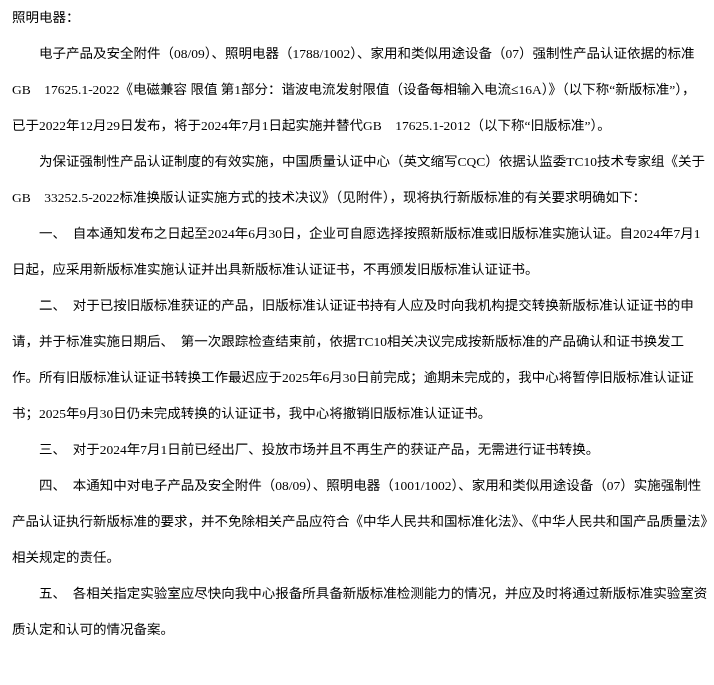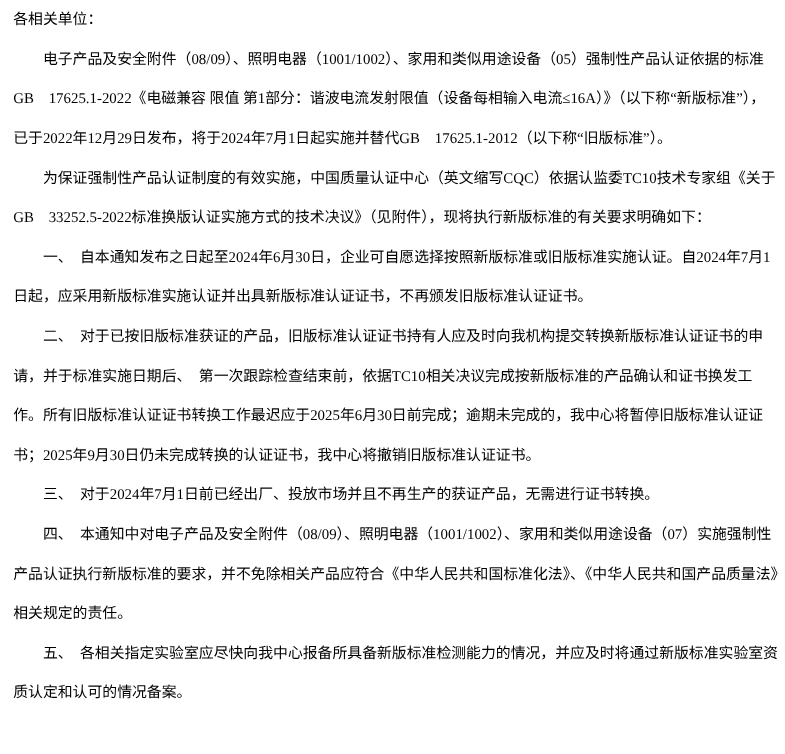--- a/index.html
+++ b/index.html
@@ -38,23 +38,23 @@
   }
   .mt0  { margin-top: 0; }
   .mt1  { margin-top: 1px; }
   .mt10 { margin-top: 10px; }
   .mt11 { margin-top: 11px; }
 </style>
 </head>
 <body>
 
 <div class="doc">
-  <p class="salutation">各相关单位：</p>
+  <p class="salutation">照明电器：</p>
 
-  <p class="mt10">电子产品及安全附件（08/09）、照明电器（1001/1002）、家用和类似用途设备（05）强制性产品认证依据的标准GB　17625.1-2022《电磁兼容 限值 第1部分：谐波电流发射限值（设备每相输入电流≤16A）》（以下称“新版标准”），已于2022年12月29日发布，将于2024年7月1日起实施并替代GB　17625.1-2012（以下称“旧版标准”）。</p>
+  <p class="mt10">电子产品及安全附件（08/09）、照明电器（1788/1002）、家用和类似用途设备（07）强制性产品认证依据的标准GB　17625.1-2022《电磁兼容 限值 第1部分：谐波电流发射限值（设备每相输入电流≤16A）》（以下称“新版标准”），已于2022年12月29日发布，将于2024年7月1日起实施并替代GB　17625.1-2012（以下称“旧版标准”）。</p>
 
   <p class="mt0">为保证强制性产品认证制度的有效实施，中国质量认证中心（英文缩写CQC）依据认监委TC10技术专家组《关于GB　33252.5-2022标准换版认证实施方式的技术决议》（见附件），现将执行新版标准的有关要求明确如下：</p>
 
   <p class="mt10">一、　自本通知发布之日起至2024年6月30日，企业可自愿选择按照新版标准或旧版标准实施认证。自2024年7月1日起，应采用新版标准实施认证并出具新版标准认证证书，不再颁发旧版标准认证证书。</p>
 
   <p class="mt1">二、　对于已按旧版标准获证的产品，旧版标准认证证书持有人应及时向我机构提交转换新版标准认证证书的申请，并于标准实施日期后、　第一次跟踪检查结束前，依据TC10相关决议完成按新版标准的产品确认和证书换发工作。所有旧版标准认证证书转换工作最迟应于2025年6月30日前完成；逾期未完成的，我中心将暂停旧版标准认证证书；2025年9月30日仍未完成转换的认证证书，我中心将撤销旧版标准认证证书。</p>
 
   <p class="mt11">三、　对于2024年7月1日前已经出厂、投放市场并且不再生产的获证产品，无需进行证书转换。</p>
 
   <p class="mt11">四、　本通知中对电子产品及安全附件（08/09）、照明电器（1001/1002）、家用和类似用途设备（07）实施强制性产品认证执行新版标准的要求，并不免除相关产品应符合《中华人民共和国标准化法》、《中华人民共和国产品质量法》相关规定的责任。</p>

